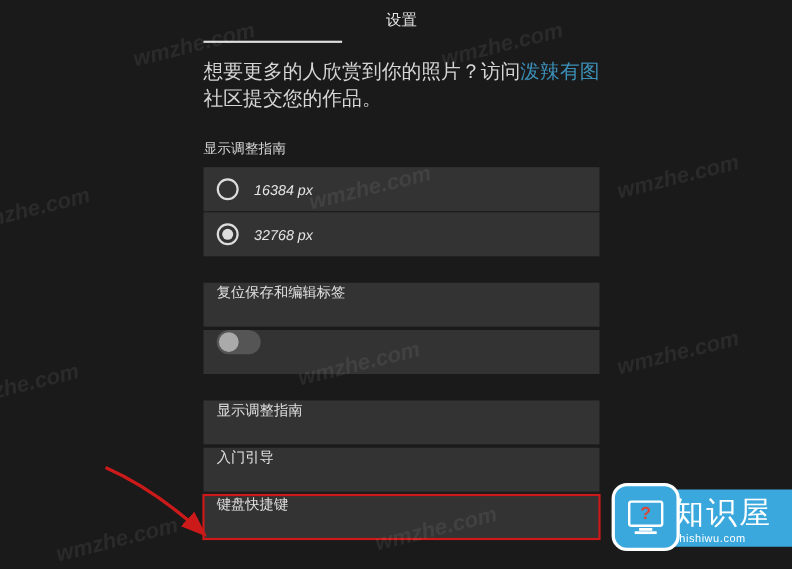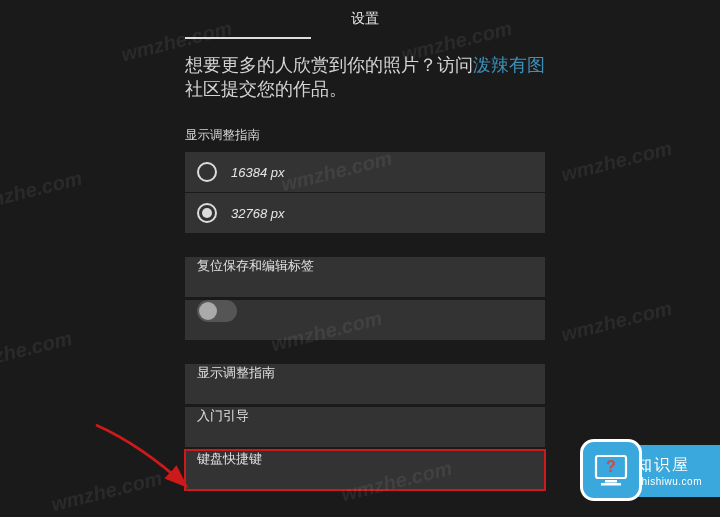--- a/index.html
+++ b/index.html
@@ -134,21 +134,21 @@
   height: 62px;
   background: #3aa8dc;
   border: 3px solid #fff;
   border-radius: 14px;
   display: flex;
   align-items: center;
   justify-content: center;
 }
 .zhishiwu-text {
   color: #fff;
-  font-size: 16px;
+  font-size: 28px;
   font-weight: 500;
   letter-spacing: 2px;
   white-space: nowrap;
 }
 .zhishiwu-sub {
   color: #fff;
   font-size: 10px;
   letter-spacing: 0.5px;
 }
 .wm {

